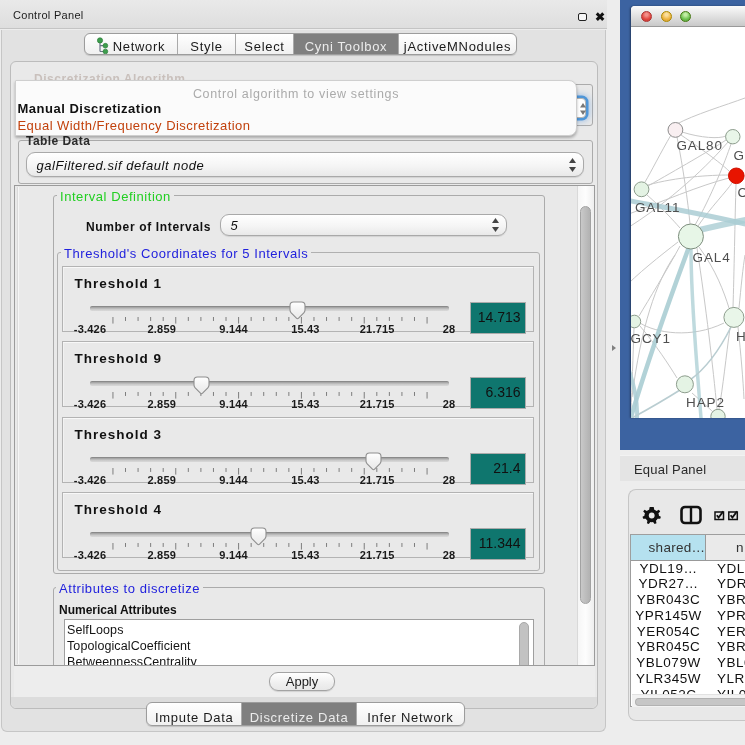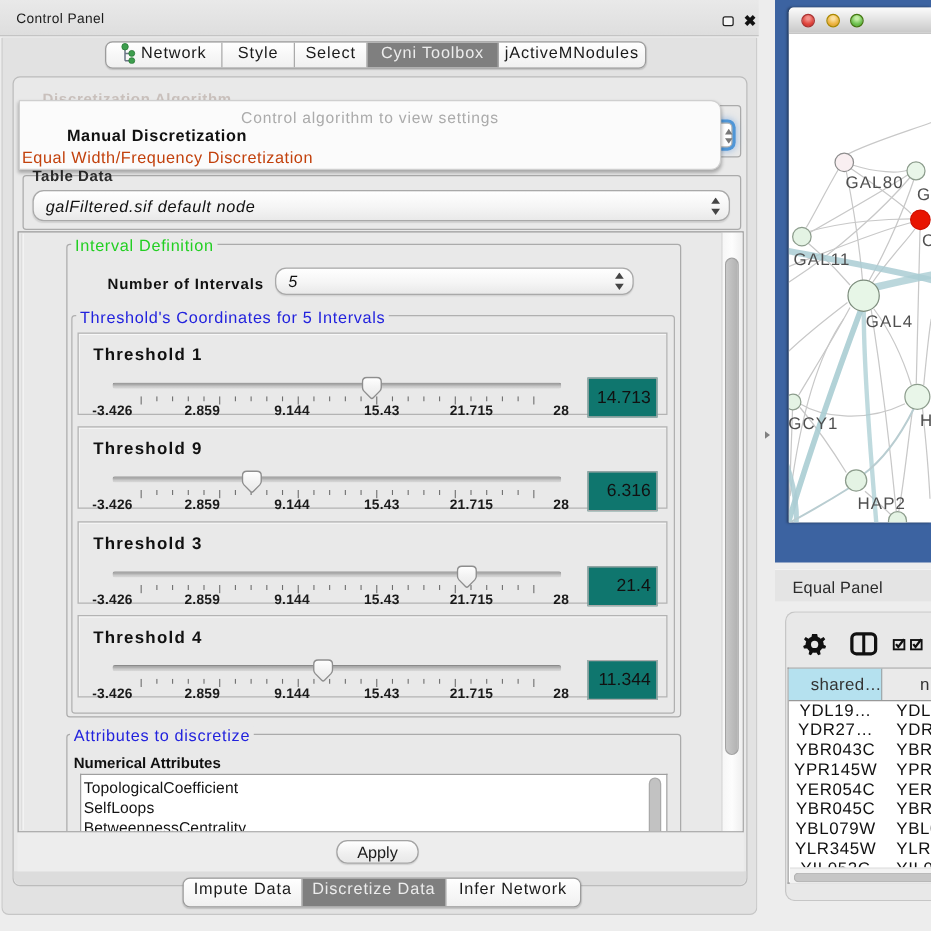--- a/index.html
+++ b/index.html
@@ -10,21 +10,21 @@
 
 #titlebar { left:0; top:0; width:608px; height:29px; background:linear-gradient(#e9e9e9,#dedede); border-bottom:1px solid #c4c4c4; }
 #titlebar .t { position:absolute; left:13px; top:9px; font-size:11px; color:#1c1c1c; letter-spacing:0.3px; }
 #btn-sq { left:578px; top:12.5px; width:8.5px; height:8.5px; border:1.5px solid #222; border-radius:2px; background:#f6f6f6; }
 #btn-x { left:595px; top:10px; font-size:12px; font-weight:bold; color:#111; }
 
 #cpbody { left:1px; top:30px; width:605px; height:702px; background:#e2e2e2; border:1px solid #c6c6c6; border-top:none; border-radius:0 0 6px 6px; }
 
 
 .seg { position:absolute; display:flex; border:1px solid #9c9c9c; border-radius:6px; background:linear-gradient(#ffffff,#f0f0f0); box-shadow:0 1px 1px rgba(0,0,0,0.15); font-size:13px; color:#1a1a1a; overflow:hidden; }
-.seg .s { display:flex; align-items:flex-start; justify-content:center; border-right:1px solid #aaa; letter-spacing:0.7px; }
+.seg .s { display:flex; align-items:flex-end; justify-content:center; border-right:1px solid #aaa; letter-spacing:0.7px; }
 .seg .s:last-child { border-right:none; }
 .seg .sel { background:#7f7f7f; color:#ececec; }
 #tabs-top { left:84px; top:33px; width:433px; height:22px; }
 #tabs-bottom { left:146px; top:702px; width:319px; height:24px; }
 
 
 #tabpanel { left:10px; top:61px; width:588px; height:648px; background:#e9e9e9; border:1px solid #bcbcbc; border-radius:6px; }
 #tabpanel-bottomband { left:11px; top:697px; width:586px; height:11px; background:#dcdcdc; border-radius:0 0 6px 6px; }
 
 
@@ -34,21 +34,21 @@
 
 #ghost { left:34px; top:72px; font-size:12px; font-weight:bold; color:#c9c0bc; letter-spacing:0.55px; }
 
 
 #grp-da { left:18px; top:84px; width:575px; height:42px; }
 #da-combo-right { left:564px; top:98px; width:22px; height:20px; background:#fff; border:1px solid #b5b5b5; border-radius:4px; box-shadow:0 0 0 2.5px #4f96d7, 0 0 6px 3px rgba(90,150,220,0.55); }
 
 
 #popup { left:15px; top:80px; width:562px; height:56px; background:#fbfbfb; border:1px solid #cfcfcf; border-radius:1px 8px 8px 1px; box-shadow:0 2px 3px rgba(0,0,0,0.28); }
 #popup .p1 { position:absolute; left:0; right:0; top:5.5px; text-align:center; font-size:12.5px; color:#ababab; letter-spacing:0.65px; }
-#popup .p2 { position:absolute; left:1.5px; top:20px; font-size:13px; font-weight:bold; color:#111; letter-spacing:0.5px;margin-left:36px; }
+#popup .p2 { position:absolute; left:1.5px; top:20px; font-size:13px; font-weight:bold; color:#111; letter-spacing:0.5px; }
 #popup .p3 { position:absolute; left:1.5px; top:37px; font-size:13px; color:#c2410c; letter-spacing:0.45px; }
 
 
 #grp-td { left:18px; top:140px; width:575px; height:44px; }
 #td-title { left:26px; top:134px; font-size:12px; font-weight:bold; color:#2c2c2c; letter-spacing:0.45px; background:transparent; }
 
 
 .combo { position:absolute; background:linear-gradient(#ffffff,#f5f5f5 55%,#e9e9e9); border:1px solid #a9a9a9; border-radius:9px; box-shadow:0 1px 1px rgba(0,0,0,0.1); }
 .combo .v { position:absolute; left:9.5px; top:50%; transform:translateY(-50%); font-size:13px; color:#111; letter-spacing:0.55px;font-style:italic; }
 .combo .arr { position:absolute; right:6px; top:50%; transform:translateY(-50%); width:9px; height:14px; }
@@ -371,22 +371,22 @@
         <path d="M4.5 1 L12.5 1 Q16 1 16 4.5 L16 9 Q16 10.6 14.8 11.9 L9.6 17.2 Q8.5 18.3 7.4 17.2 L2.2 11.9 Q1 10.6 1 9 L1 4.5 Q1 1 4.5 1 Z" fill="url(#tgtp4)" stroke="#8e8e8e" stroke-width="1.1"></path>
       </svg>
       <div class="tfield">11.344</div>
     </div>
 
   <div class="abs group" id="grp-attr"></div>
   <div class="abs gtitle" id="grp-attr-title">Attributes to discretize</div>
   <div class="abs" id="numattr">Numerical Attributes</div>
   <div class="abs" id="attrlist">
       <div style="height:1.5px;"></div>
+    <div class="row">SelfLoops</div>
     <div class="row">TopologicalCoefficient</div>
-    <div class="row">SelfLoops</div>
     <div class="row">BetweennessCentrality</div>
   </div>
   <div class="abs" id="attrlist-sb"></div>
 
   <div class="abs" id="vsb-track"></div>
   <div class="abs" id="vsb-thumb"></div>
 </div>
 
 <div class="abs combo" id="combo-n">
   <span class="v">5</span>

